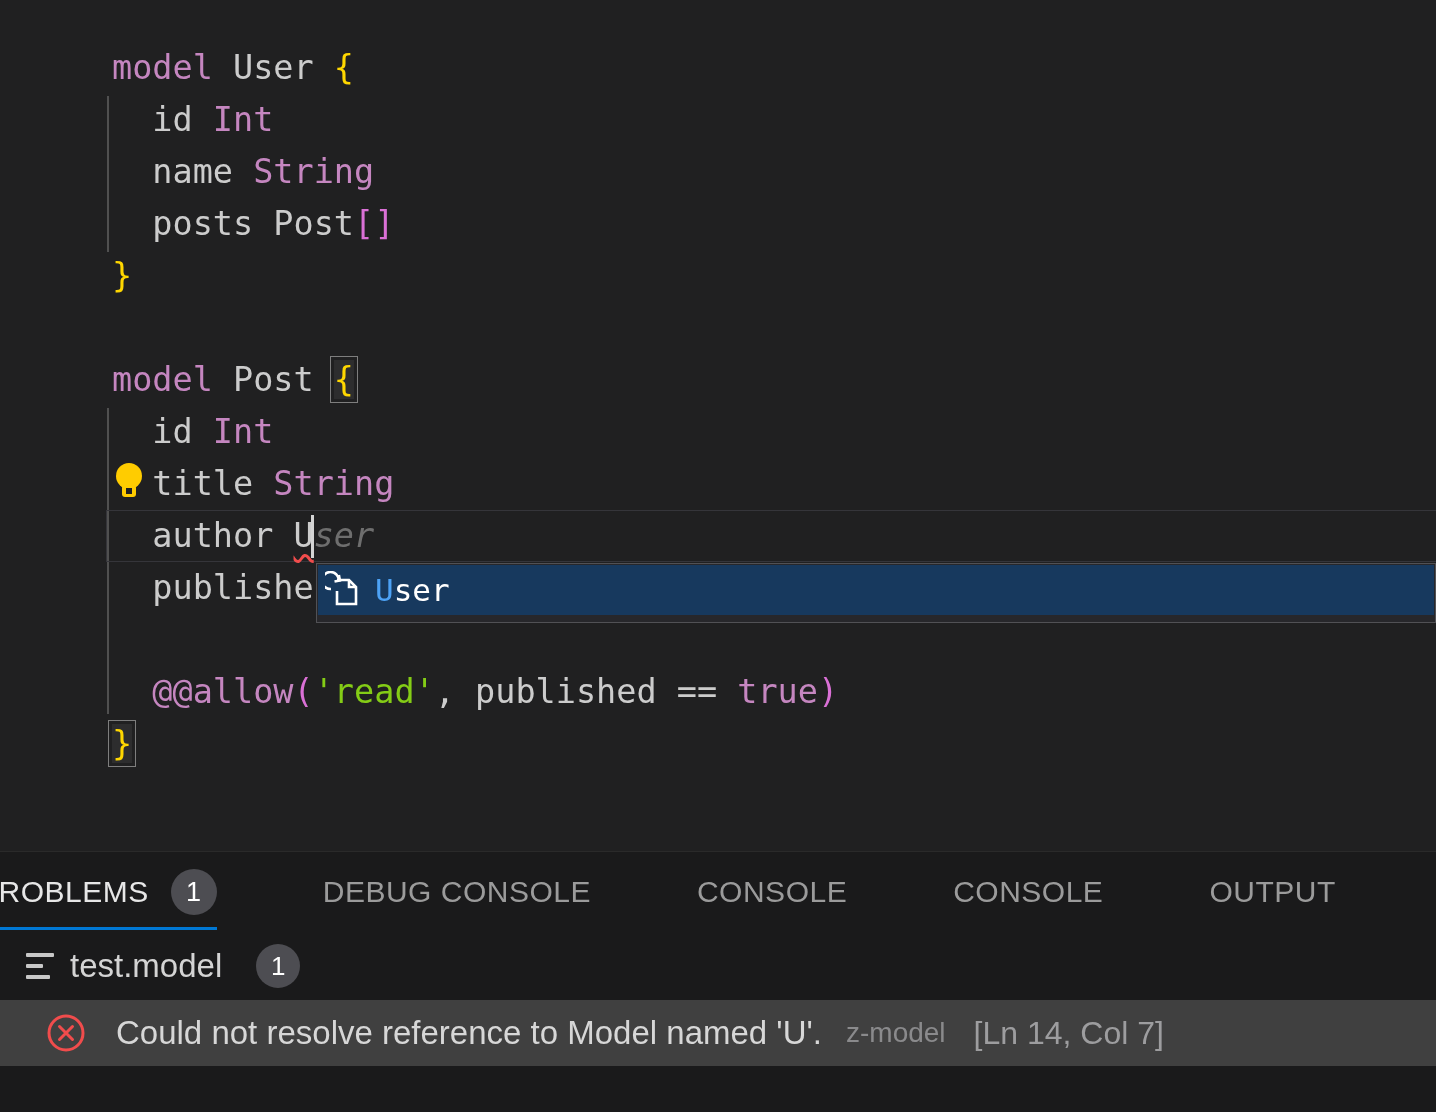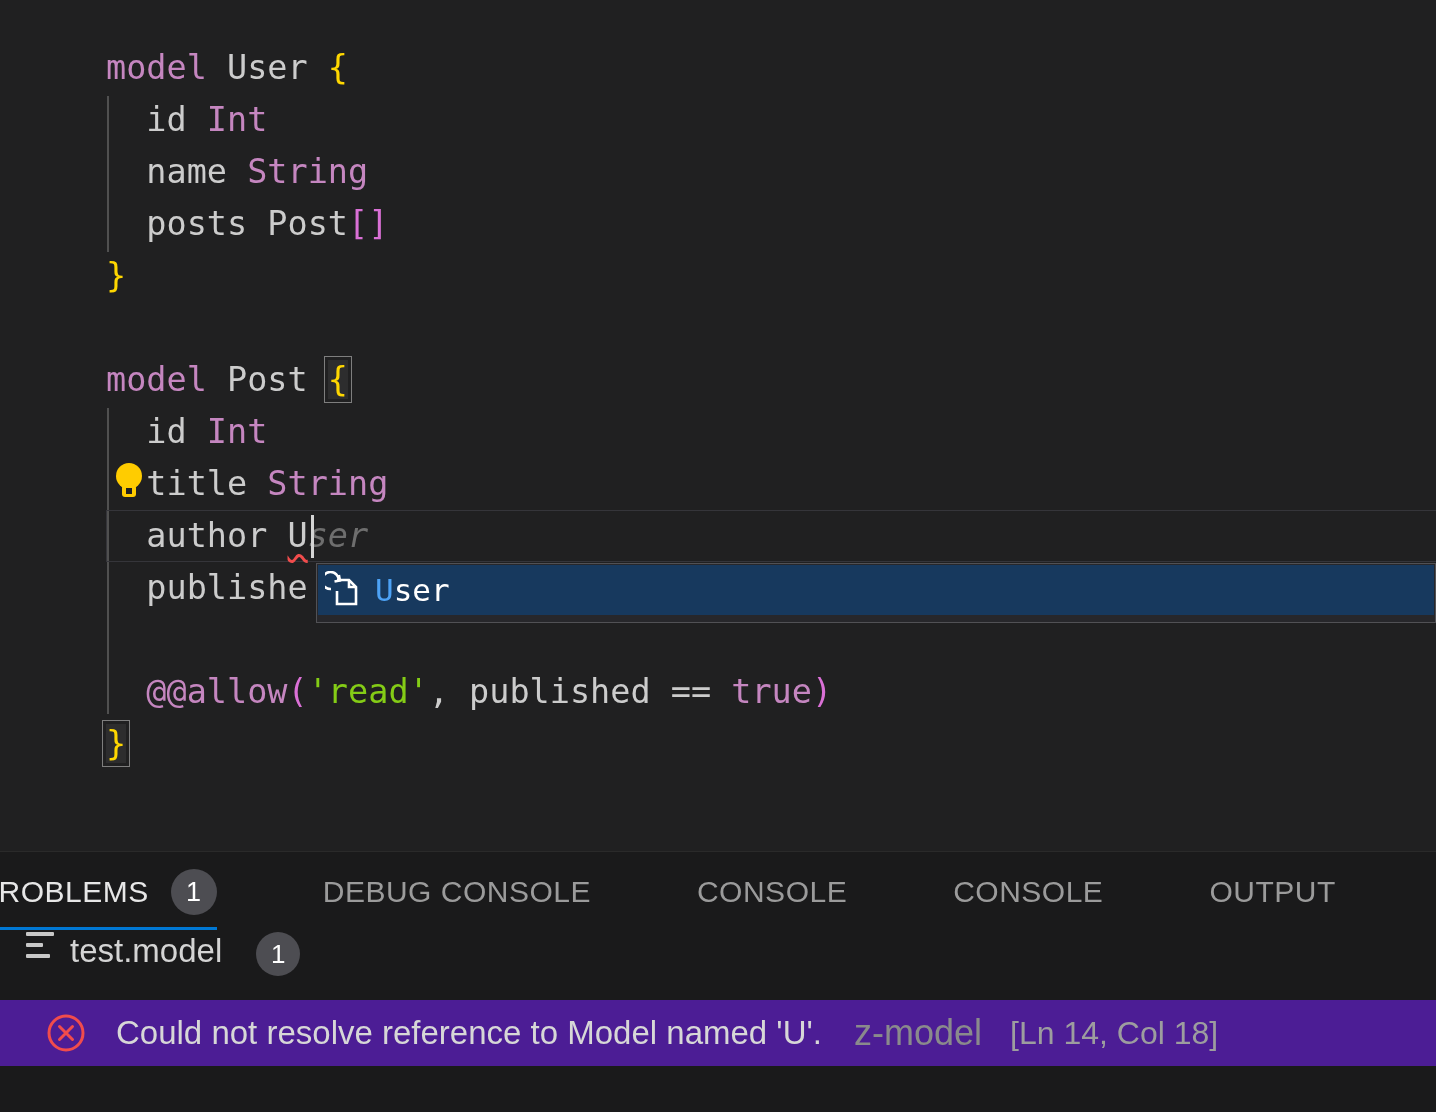--- a/index.html
+++ b/index.html
@@ -4,21 +4,21 @@
 <style>
   html,body { margin:0; padding:0; background:#000; }
   .screen {
     position:relative; width:1436px; height:1112px; overflow:hidden;
     background:#202021; font-family:"Liberation Sans", sans-serif;
   }
 
   
   .editor { position:absolute; left:0; top:0; right:0; height:851px; background:#202021; }
   .code {
-    position:absolute; left:106px; top:42px;
+    position:absolute; left:112px; top:42px;
     font-family:"DejaVu Sans Mono", monospace; font-size:33.5px; line-height:52px;
     white-space:pre; color:#CCCCCC;
   }
   .code-line { height:52px; }
   .kw    { color:#C586C0; }
   .id    { color:#CCCCCC; }
   .brace { color:#FFD700; }
   .paren { color:#DA70D6; }
   .str   { color:#84cc16; }
   .ghost { color:#6E6E6E; font-style:italic; }
@@ -67,34 +67,34 @@
   .tab.active::after {
     content:""; position:absolute; left:0; right:0; bottom:2px; height:3px; background:#0078D4;
   }
   .badge {
     display:flex; align-items:center; justify-content:center;
     width:46px; height:46px; border-radius:50%; background:#4D4D52;
     color:#FFFFFF; font-size:27px; margin-left:22px; flex:0 0 auto;
   }
   .badge.small { width:44px; height:44px; font-size:26px; margin-left:34px; }
 
-  .file-row { height:68px; display:flex; align-items:flex-start; padding-left:26px; }
+  .file-row { height:68px; display:flex; align-items:center; padding-left:26px; }
   .file-icon { width:28px; height:26px; margin-right:16px; display:flex; flex-direction:column; justify-content:space-between; }
   .file-icon i { display:block; height:4px; background:#C8C8C8; border-radius:1px; }
   .file-icon i:nth-child(1){ width:100%; }
   .file-icon i:nth-child(2){ width:60%; }
   .file-icon i:nth-child(3){ width:85%; }
   .file-name { font-size:33px; color:#D4D4D4; }
 
   .error-row {
-    height:66px; background:#4c1d95; display:flex; align-items:center; padding-left:46px;
+    height:66px; background:#404040; display:flex; align-items:center; padding-left:46px;
   }
   .error-icon { width:40px; height:40px; flex:0 0 auto; }
   .error-msg { margin-left:30px; font-size:33px; color:#D7D7D7; }
-  .error-src { margin-left:32px; font-size:36px; color:#8A8A8C; }
+  .error-src { margin-left:24px; font-size:28px; color:#8A8A8C; }
   .error-loc { margin-left:28px; font-size:32px; color:#9D9D9F; }
 </style>
 </head>
 <body>
 
 <div class="screen">
 
   <div class="editor">
     <div class="indent-guide guide-1"></div>
     <div class="indent-guide guide-2"></div>
@@ -160,17 +160,17 @@
 
     <div class="error-row">
       <span class="error-icon">
         <svg viewBox="0 0 40 40" width="40" height="40">
           <circle cx="20" cy="20" r="17" fill="none" stroke="#F14C4C" stroke-width="3"></circle>
           <path d="M13.5 13.5 L26.5 26.5 M26.5 13.5 L13.5 26.5" stroke="#F14C4C" stroke-width="3" stroke-linecap="round"></path>
         </svg>
       </span>
       <span class="error-msg">Could not resolve reference to Model named 'U'.</span>
       <span class="error-src">z-model</span>
-      <span class="error-loc">[Ln 14, Col 18]</span>
+      <span class="error-loc">[Ln 14, Col 7]</span>
     </div>
 
   </div>
 </div>
 
 </body></html>

